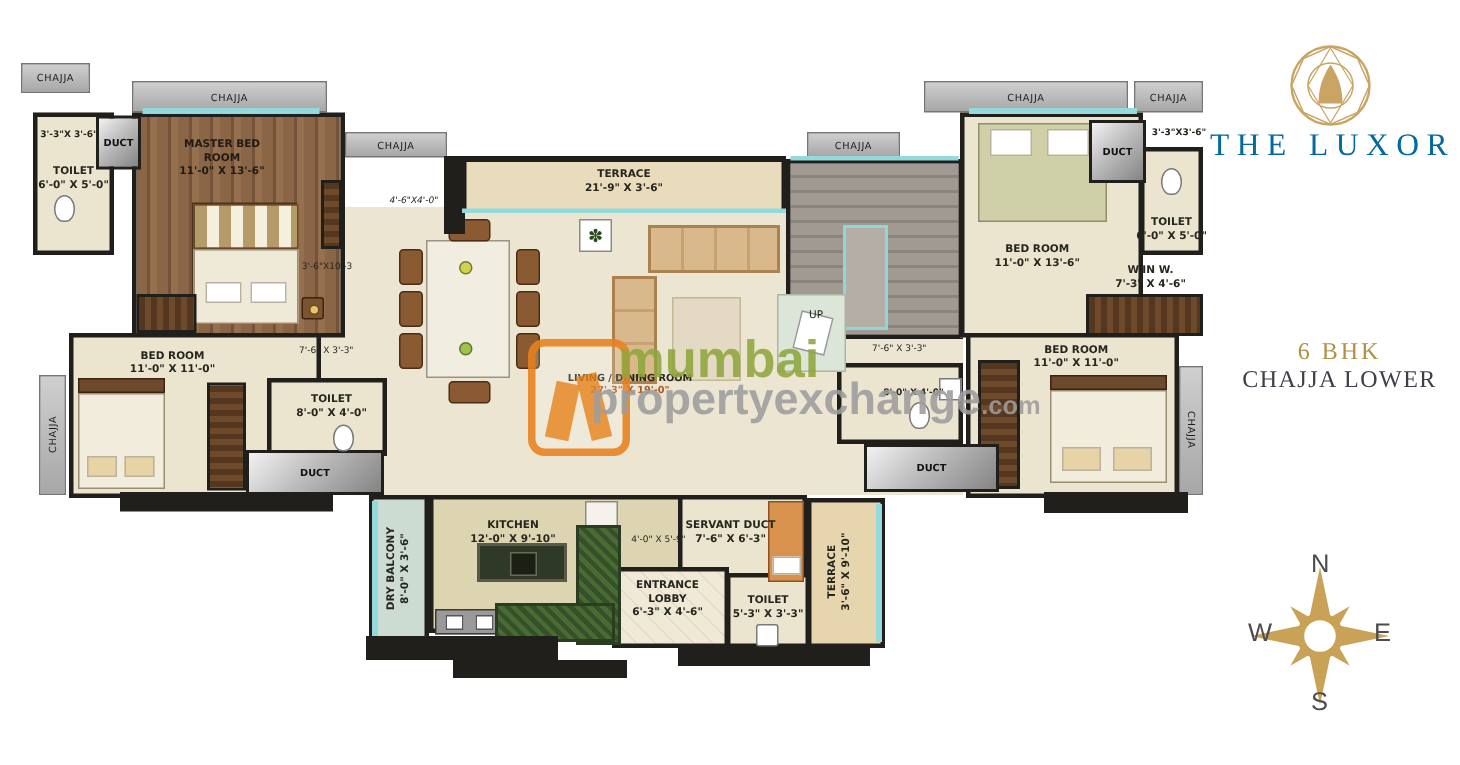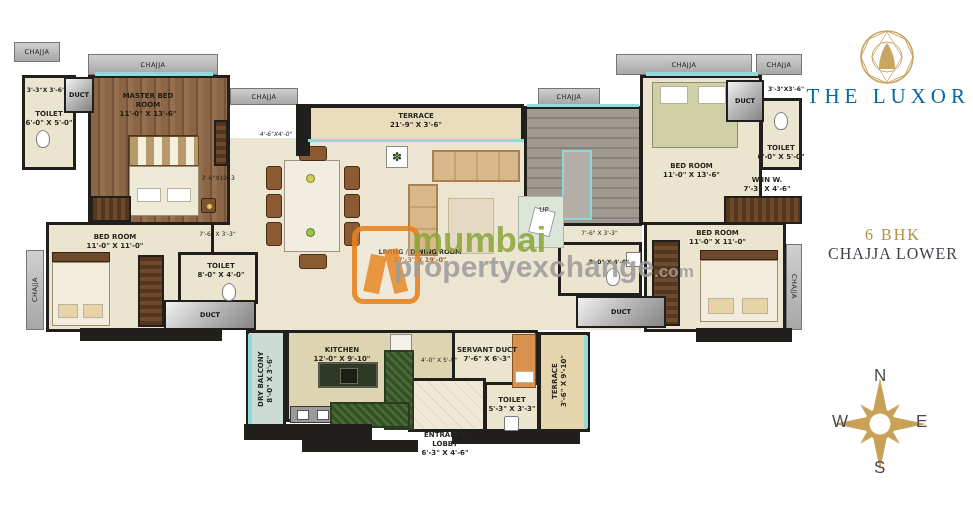--- a/index.html
+++ b/index.html
@@ -267,21 +267,21 @@
   <div class="room" style="left:452px;top:330px;width:86px;height:68px;"></div>
   <div class="lbl" style="left:456px;top:346px;width:62px;">
     <span class="nm">SERVANT DUCT</span>
       <span class="dm">7'-6" X 6'-3"</span>
   </div>
   <div class="furn" style="left:512px;top:334px;width:24px;height:54px;background:#d9924e;border:1px solid #8a5220;">
     <div class="pillow" style="left:2px;top:36px;width:19px;height:12px;"></div>
   </div>
 
   <div class="room floor-tiles" style="left:408px;top:378px;width:78px;height:54px;"></div>
-  <div class="lbl" style="left:414px;top:386px;width:62px;margin-top:45px;">
+  <div class="lbl" style="left:414px;top:386px;width:62px;">
     <span class="nm">ENTRANCE LOBBY</span>
       <span class="dm">6'-3" X 4'-6"</span>
   </div>
 
   <div class="room" style="left:484px;top:382px;width:56px;height:50px;"></div>
   <div class="lbl" style="left:486px;top:396px;width:52px;">
     <span class="nm">TOILET</span>
       <span class="dm">5'-3" X 3'-3"</span>
   </div>
   <div class="wc" style="left:504px;top:416px;width:13px;height:13px;border-radius:2px;"></div>

